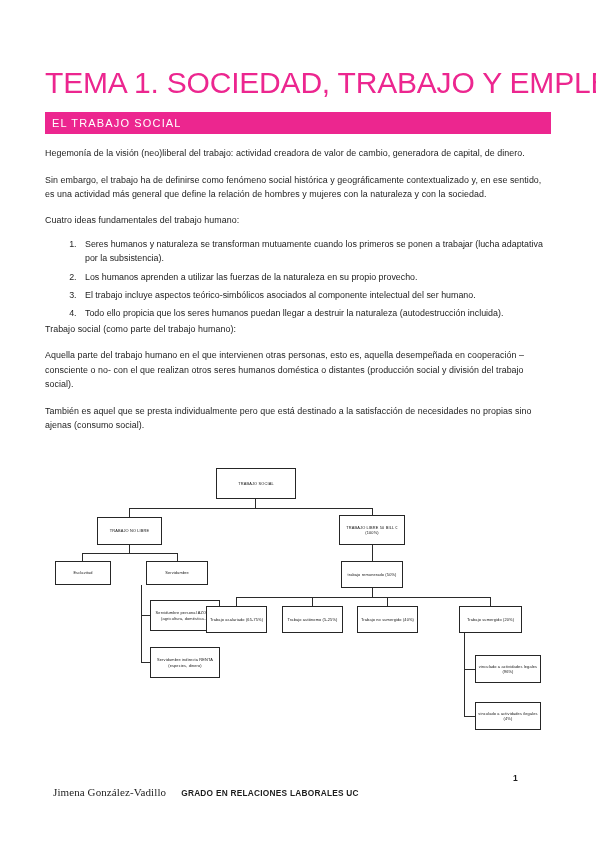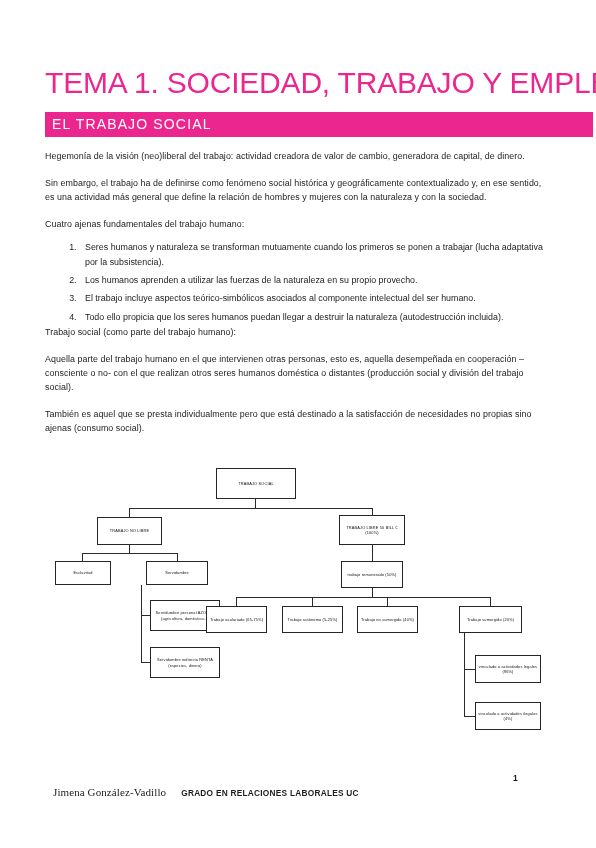--- a/index.html
+++ b/index.html
@@ -40,26 +40,26 @@
     padding-top: 66px;
     line-height: 1.1;
     white-space: nowrap;
   }
 
   
   .band {
     margin-top: 13px;
     background: #ec268f;
     color: #ffffff;
-    font-size: 14px;
+    font-size: 11px;
     letter-spacing: 1.15px;
     padding: 5px 7px 5px 7px;
     line-height: 1.1;
     box-sizing: border-box;
-    width: 548px;
+    width: 506px;
   }
 
   
   p.para {
     font-size: 8.9px;
     line-height: 1.62;
     margin: 12px 0 0 0;
     text-align: left;
     color: #1d1d1d;
     letter-spacing: 0.05px;
@@ -140,21 +140,21 @@
   <div class="content">
 
     <h1 class="doc-title">TEMA 1. SOCIEDAD, TRABAJO Y EMPLEO.</h1>
 
     <div class="band">EL TRABAJO SOCIAL</div>
 
     <p class="para">Hegemonía de la visión (neo)liberal del trabajo: actividad creadora de valor de cambio, generadora de capital, de dinero.</p>
 
     <p class="para">Sin embargo, el trabajo ha de definirse como fenómeno social histórica y geográficamente contextualizado y, en ese sentido, es una actividad más general que define la relación de hombres y mujeres con la naturaleza y con la sociedad.</p>
 
-    <p class="para">Cuatro ajenas fundamentales del trabajo humano:</p>
+    <p class="para">Cuatro ideas fundamentales del trabajo humano:</p>
 
     <ol class="ideas">
       <li>Seres humanos y naturaleza se transforman mutuamente cuando los primeros se ponen a trabajar (lucha adaptativa por la subsistencia).</li>
       <li>Los humanos aprenden a utilizar las fuerzas de la naturaleza en su propio provecho.</li>
       <li>El trabajo incluye aspectos teórico-simbólicos asociados al componente intelectual del ser humano.</li>
       <li>Todo ello propicia que los seres humanos puedan llegar a destruir la naturaleza (autodestrucción incluida).</li>
     </ol>
 
     <p class="para tight">Trabajo social (como parte del trabajo humano):</p>
 

